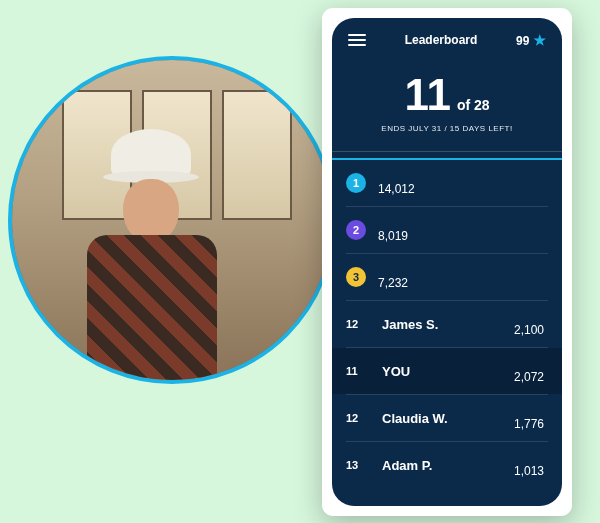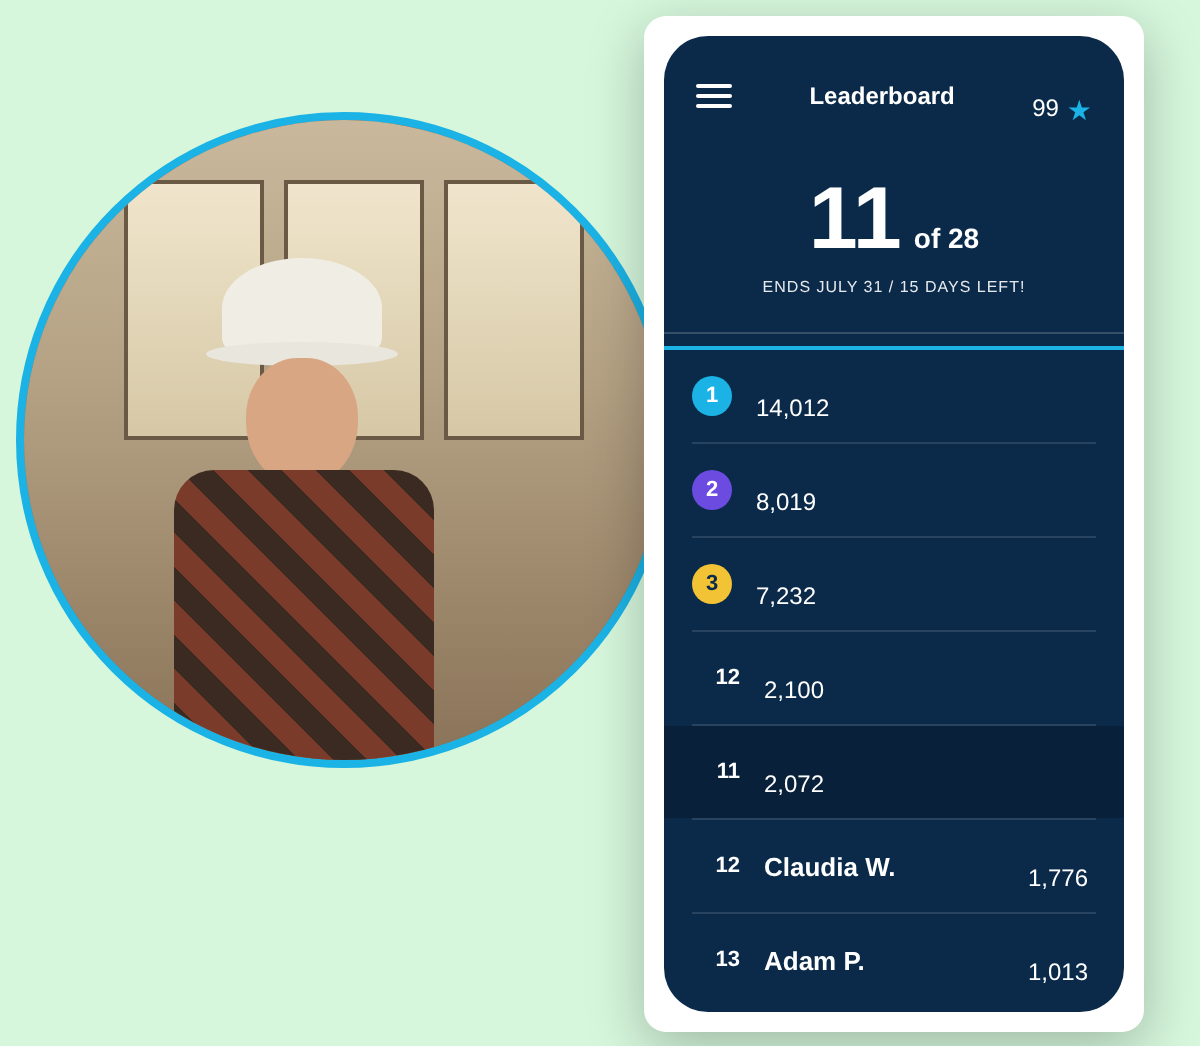--- a/index.html
+++ b/index.html
@@ -108,42 +108,42 @@
   .app-header {
     display: flex;
     align-items: center;
     justify-content: space-between;
     padding: 14px 16px 6px;
     font-size: 12px;
   }
   .menu-icon { width: 18px; height: 12px; display: flex; flex-direction: column; justify-content: space-between; cursor: pointer; }
   .menu-icon span { height: 2px; background: #fff; border-radius: 1px; }
   .header-center { font-weight: 600; font-size: 12px; }
-  .header-right { display: flex; align-items: flex-start; gap: 4px; font-size: 12px; font-weight: 400; margin-top: 15px; }
+  .header-right { display: flex; align-items: flex-end; gap: 4px; font-size: 12px; font-weight: 700; }
   .star-icon { color: #1bb3e6; font-size: 14px; }
 
   .rank-block { text-align: center; padding: 16px 0 18px; }
   .rank-line { display: flex; align-items: baseline; justify-content: center; gap: 6px; }
   .rank-num { font-size: 44px; font-weight: 800; }
   .rank-of { font-size: 14px; font-weight: 700; }
   .rank-sub { font-size: 8px; letter-spacing: 0.5px; margin-top: 4px; opacity: 0.9; font-weight: 400; }
 
   .divider { height: 1px; background: rgba(255,255,255,0.18); margin: 0 0 0 0; }
   .divider-accent { height: 2px; background: #1bb3e6; margin: 6px 0 0 0; }
 
   .list { flex: 1; overflow: hidden; }
   .row {
     display: flex;
     align-items: center;
     padding: 10px 18px 10px 14px;
     font-size: 13px;
     font-weight: 700;
     gap: 12px;
   }
-  .pos { width: 24px; text-align: right; font-size: 11px; font-weight: 600; flex-shrink: 0; }
+  .pos { width: 24px; text-align: left; font-size: 11px; font-weight: 600; flex-shrink: 0; }
   .badge { width: 20px; height: 20px; border-radius: 50%; display: flex; align-items: center; justify-content: center; font-size: 11px; font-weight: 800; flex-shrink: 0; color:#0b2a4a;}
   .b1 { background: #1bb3e6; color:#fff;}
   .b2 { background: #6b4be0; color:#fff;}
   .b3 { background: #f2c335; color:#0b2a4a;}
   .nm { flex: 1; }
   .score { font-size: 12px; font-weight: 400; margin-top: 12px; }
   .sep { height: 1px; background: rgba(255,255,255,0.12); margin: 0 14px; }
   .you { background: #082039; }
 </style>
 </head>
@@ -201,25 +201,27 @@
           <div class="score">8,019</div>
         </div>
         <div class="sep"></div>
         <div class="row">
           <div class="badge b3">3</div>
           <div class="score">7,232</div>
         </div>
         <div class="sep"></div>
         <div class="row">
           <div class="pos">12</div>
+          <div class="nm">James S.</div>
           <div class="score">2,100</div>
         </div>
         <div class="sep"></div>
         <div class="row you">
           <div class="pos">11</div>
+          <div class="nm">YOU</div>
           <div class="score">2,072</div>
         </div>
         <div class="sep"></div>
         <div class="row">
           <div class="pos">12</div>
           <div class="nm">Claudia W.</div>
           <div class="score">1,776</div>
         </div>
         <div class="sep"></div>
         <div class="row">

